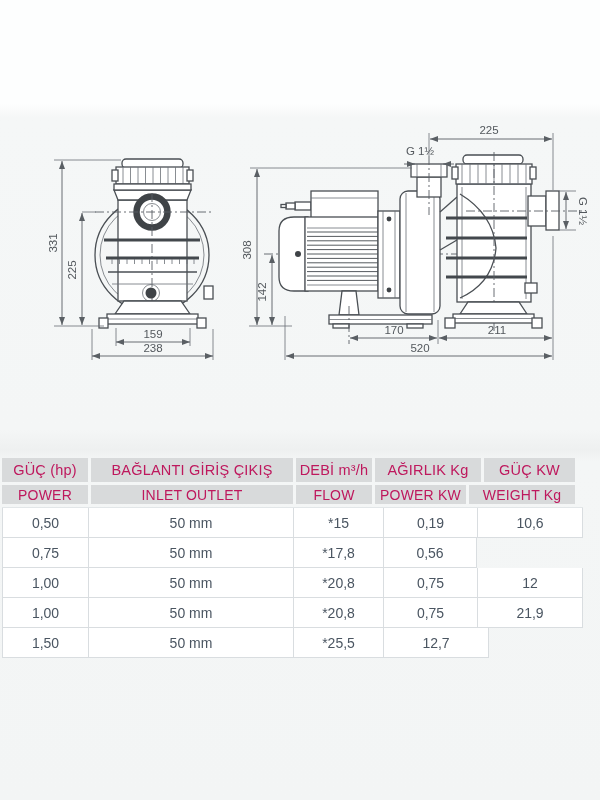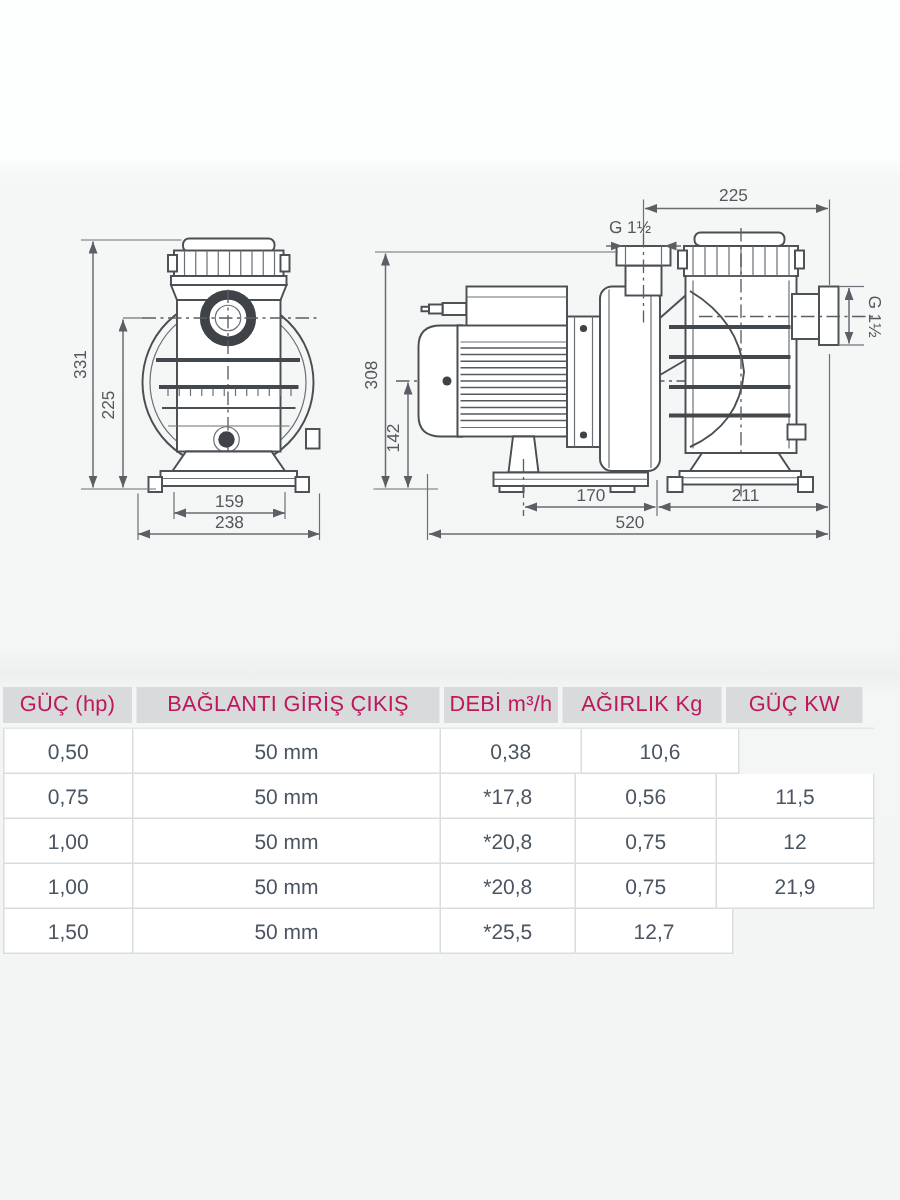--- a/index.html
+++ b/index.html
@@ -291,33 +291,40 @@
   </div>
 
   <div id="spec-table">
     <div class="hrow hrow-tr">
       <div class="hcell c0">GÜÇ (hp)</div>
       <div class="hcell c1">BAĞLANTI GİRİŞ ÇIKIŞ</div>
       <div class="hcell c2">DEBİ m³/h</div>
       <div class="hcell c4">AĞIRLIK Kg</div>
       <div class="hcell c3">GÜÇ KW</div>
     </div>
+    <div class="hrow hrow-en">
+      <div class="hcell c0">POWER</div>
+      <div class="hcell c1">INLET OUTLET</div>
+      <div class="hcell c2">FLOW</div>
+      <div class="hcell c3">POWER KW</div>
+      <div class="hcell c4">WEIGHT Kg</div>
+    </div>
     <div class="tbody" id="spec-table-body">
         <div class="trow">
           <div class="tcell c0">0,50</div>
           <div class="tcell c1">50 mm</div>
-          <div class="tcell c3">0,38</div>
+          <div class="tcell c2">*15</div>
+          <div class="tcell c3">0,19</div>
           <div class="tcell c4">10,6</div>
         </div>
         <div class="trow">
           <div class="tcell c0">0,75</div>
           <div class="tcell c1">50 mm</div>
           <div class="tcell c2">*17,8</div>
           <div class="tcell c3">0,56</div>
-          <div class="tcell c4">11,5</div>
         </div>
         <div class="trow">
           <div class="tcell c0">1,00</div>
           <div class="tcell c1">50 mm</div>
           <div class="tcell c2">*20,8</div>
           <div class="tcell c3">0,75</div>
           <div class="tcell c4">12</div>
         </div>
         <div class="trow">
           <div class="tcell c0">1,00</div>

